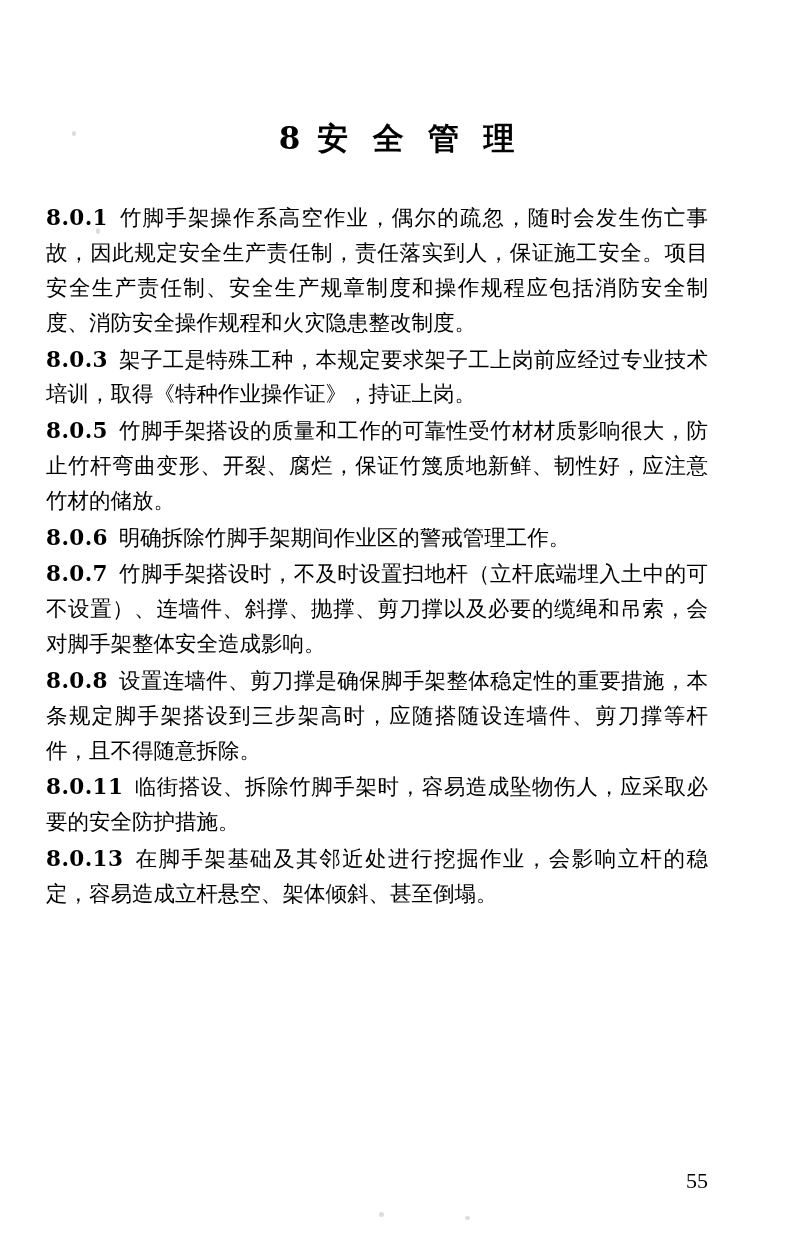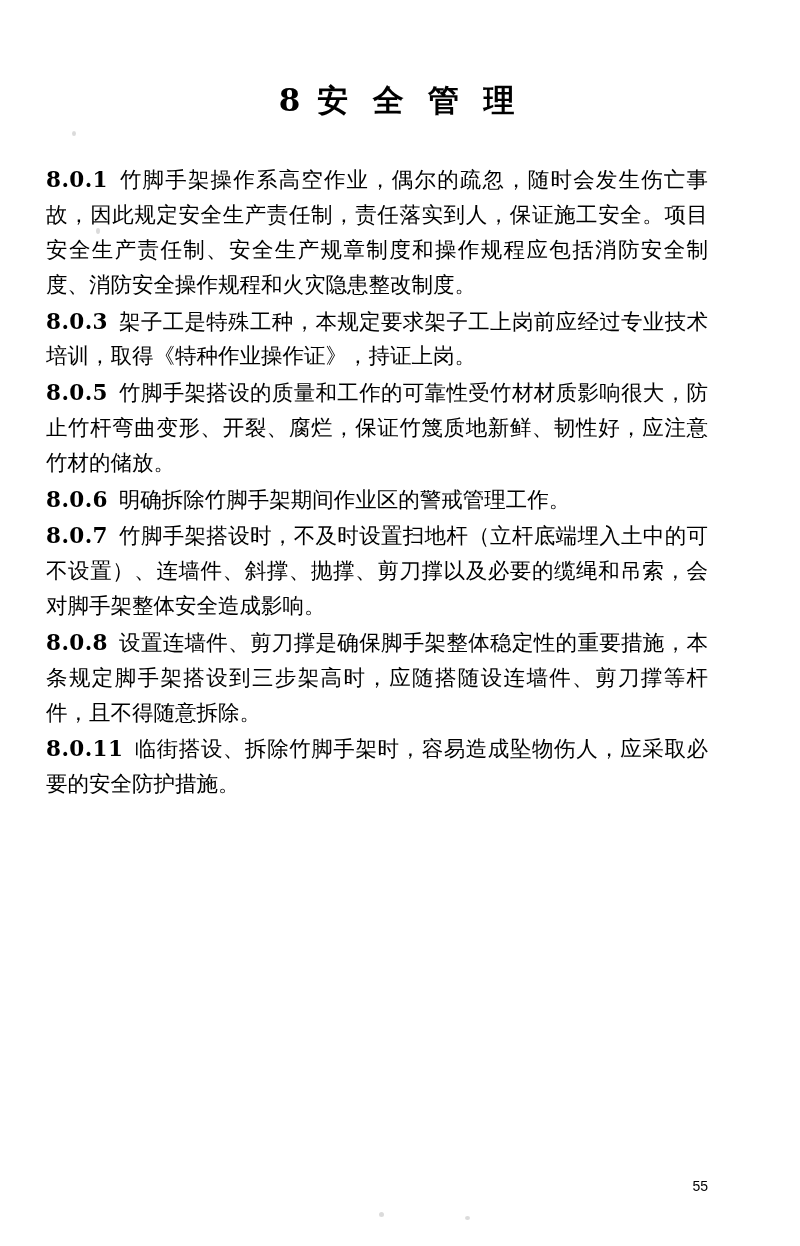--- a/index.html
+++ b/index.html
@@ -23,21 +23,21 @@
     height: 1246px;
     box-sizing: border-box;
     padding: 0;
   }
   .chapter-title {
     text-align: center;
     font-size: 31px;
     font-weight: bold;
     letter-spacing: 0.22em;
     margin: 0;
-    padding-top: 82px;
+    padding-top: 120px;
     line-height: 1.2;
   }
   .chapter-title .num {
     letter-spacing: 0.55em;
   }
   .body-block {
     margin: 0;
     padding: 0 90px 0 46px;
     padding-left: 46px;
     padding-right: 92px;
@@ -56,22 +56,22 @@
     margin-right: 0.5em;
     margin-top: 18px;
   }
   .first-para {
     margin-top: 44px;
   }
   .page-number {
     position: absolute;
     right: 92px;
     bottom: 52px;
-    font-size: 14px;
-    font-family: Liberation Sans, sans-serif;
+    font-size: 22px;
+    font-family: Liberation Serif, serif;
   }
   .speck {
     position: absolute;
     background: #cfcfcf;
     border-radius: 50%;
     opacity: 0.75;
   }
 </style>
 </head>
 <body>
@@ -112,18 +112,21 @@
 
     <p class="para">
       <span class="clause">8.0.8</span><span>设置连墙件、剪刀撑是确保脚手架整体稳定性的重要措施，本条规定脚手架搭设到三步架高时，应随搭随设连墙件、剪刀撑等杆件，且不得随意拆除。</span>
     </p>
 
     <p class="para">
       <span class="clause">8.0.11</span><span>临街搭设、拆除竹脚手架时，容易造成坠物伤人，应采取必要的安全防护措施。</span>
     </p>
 
 
+    <p class="para">
+      <span class="clause">8.0.13</span><span>在脚手架基础及其邻近处进行挖掘作业，会影响立杆的稳定，容易造成立杆悬空、架体倾斜、甚至倒塌。</span>
+    </p>
 
   </div>
 
   <div class="page-number">55</div>
 
 </div>
 
 </body></html>

